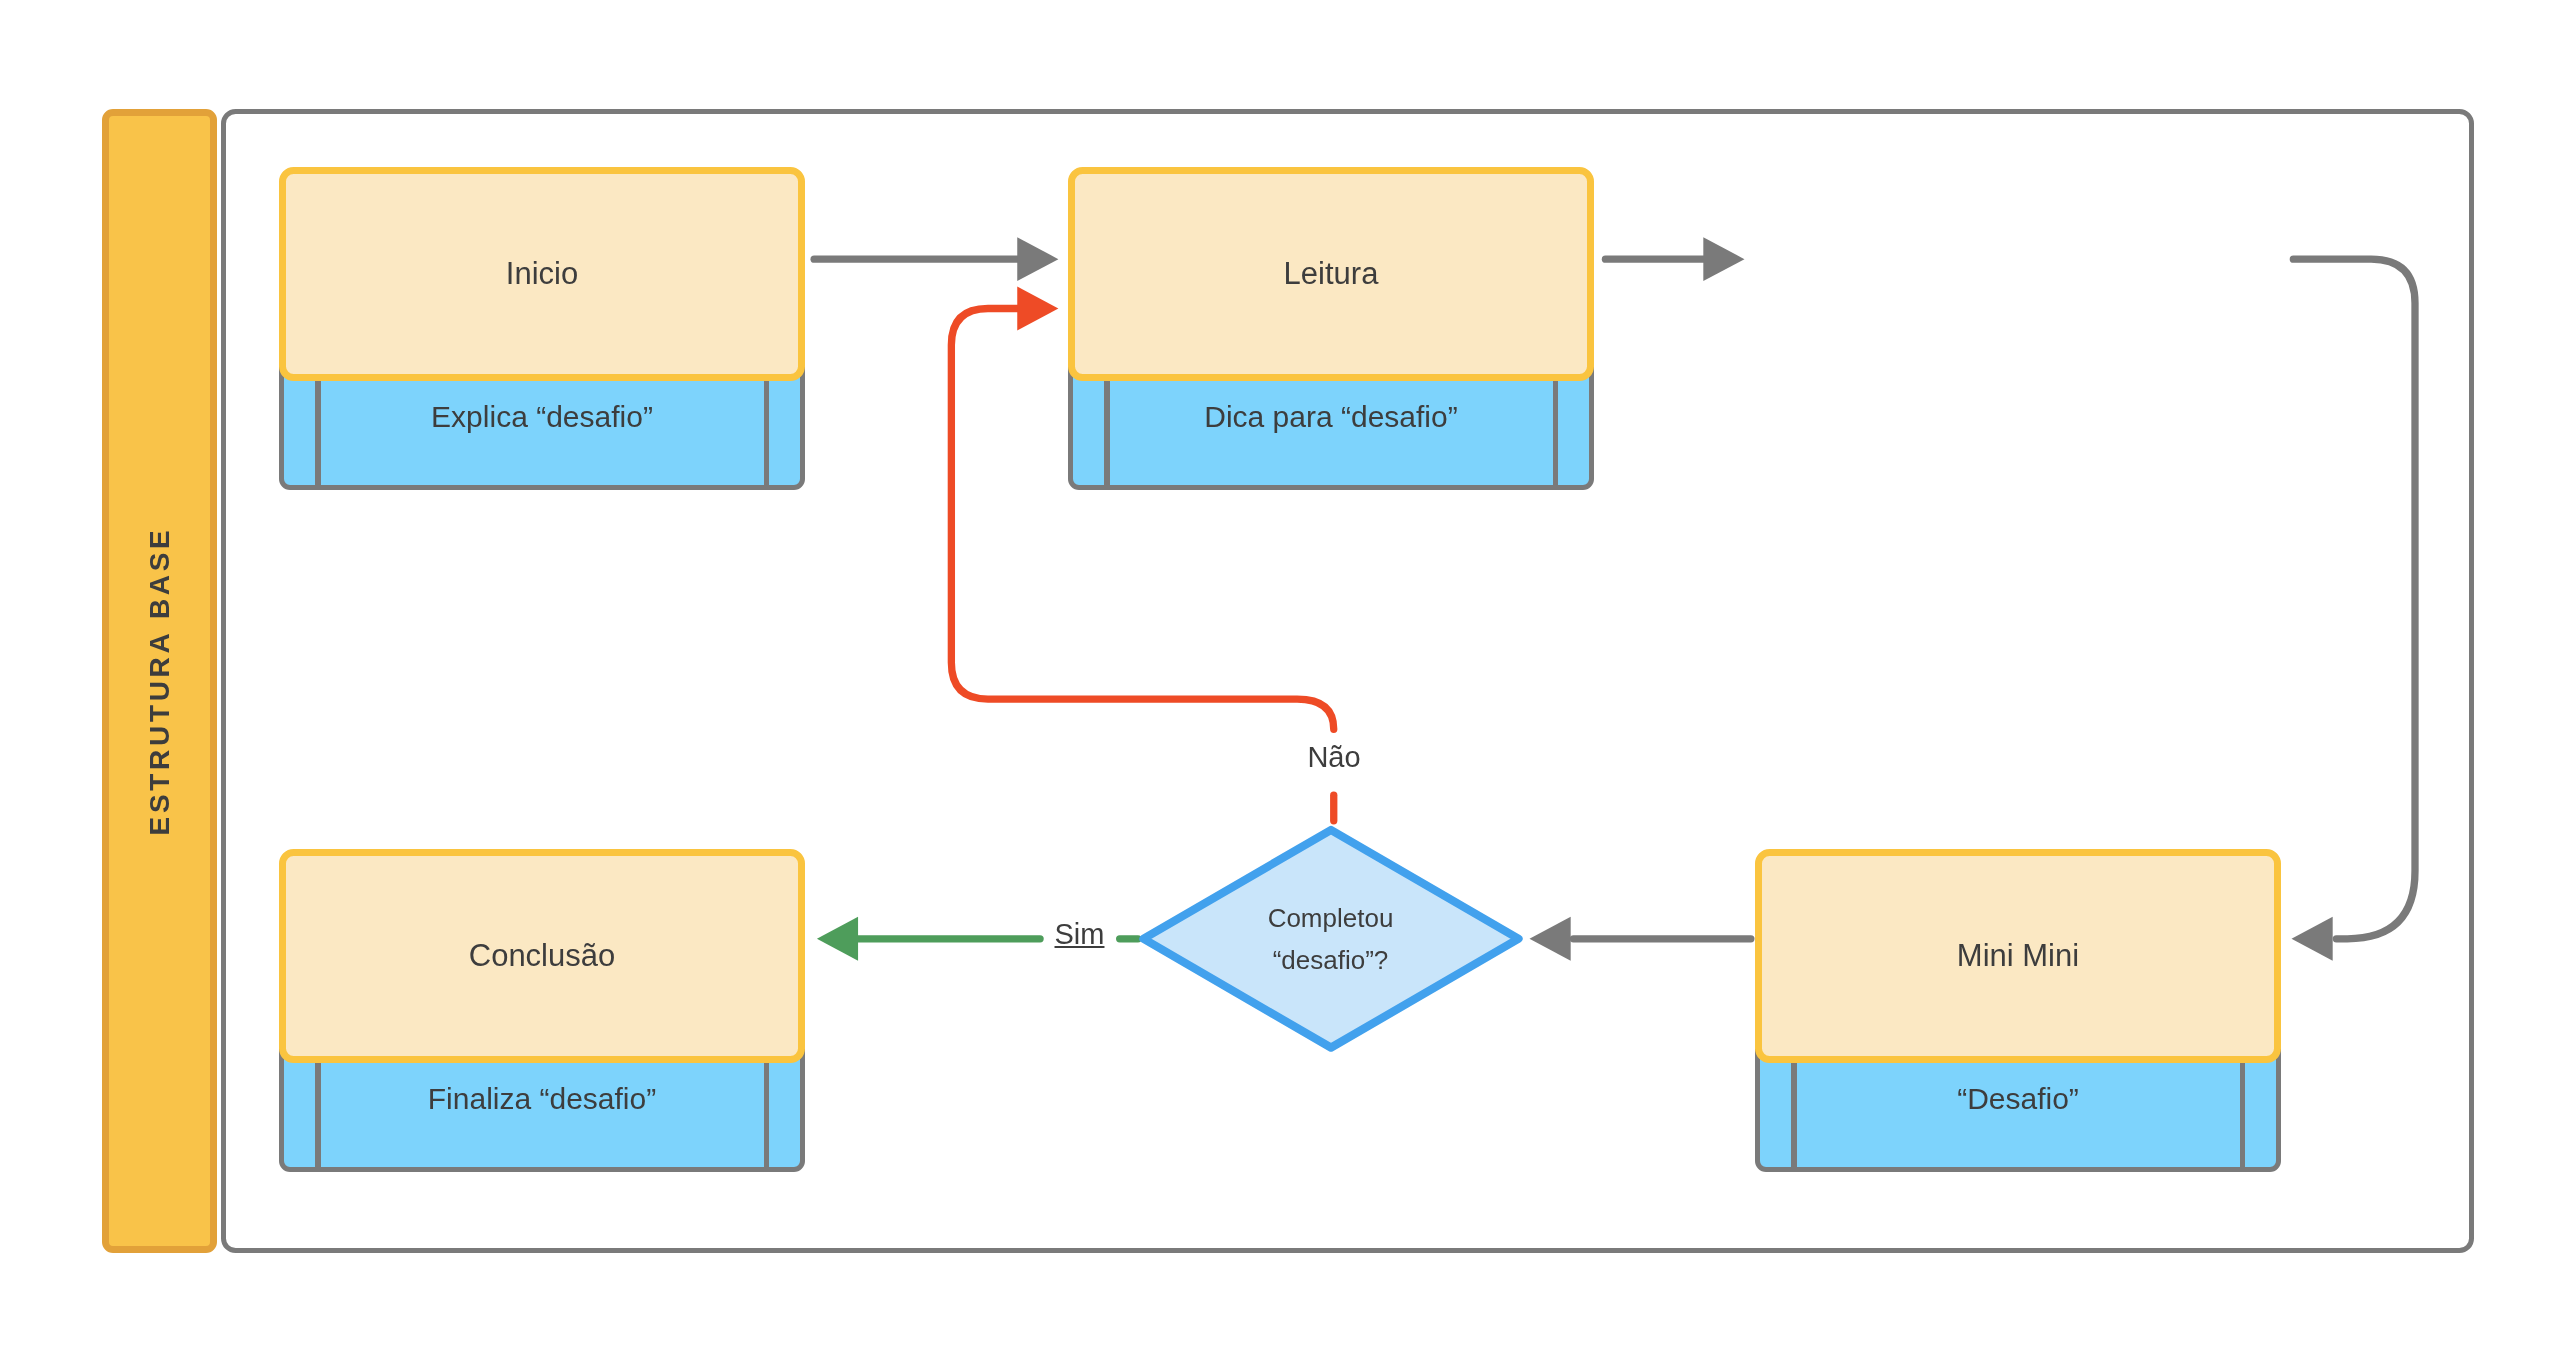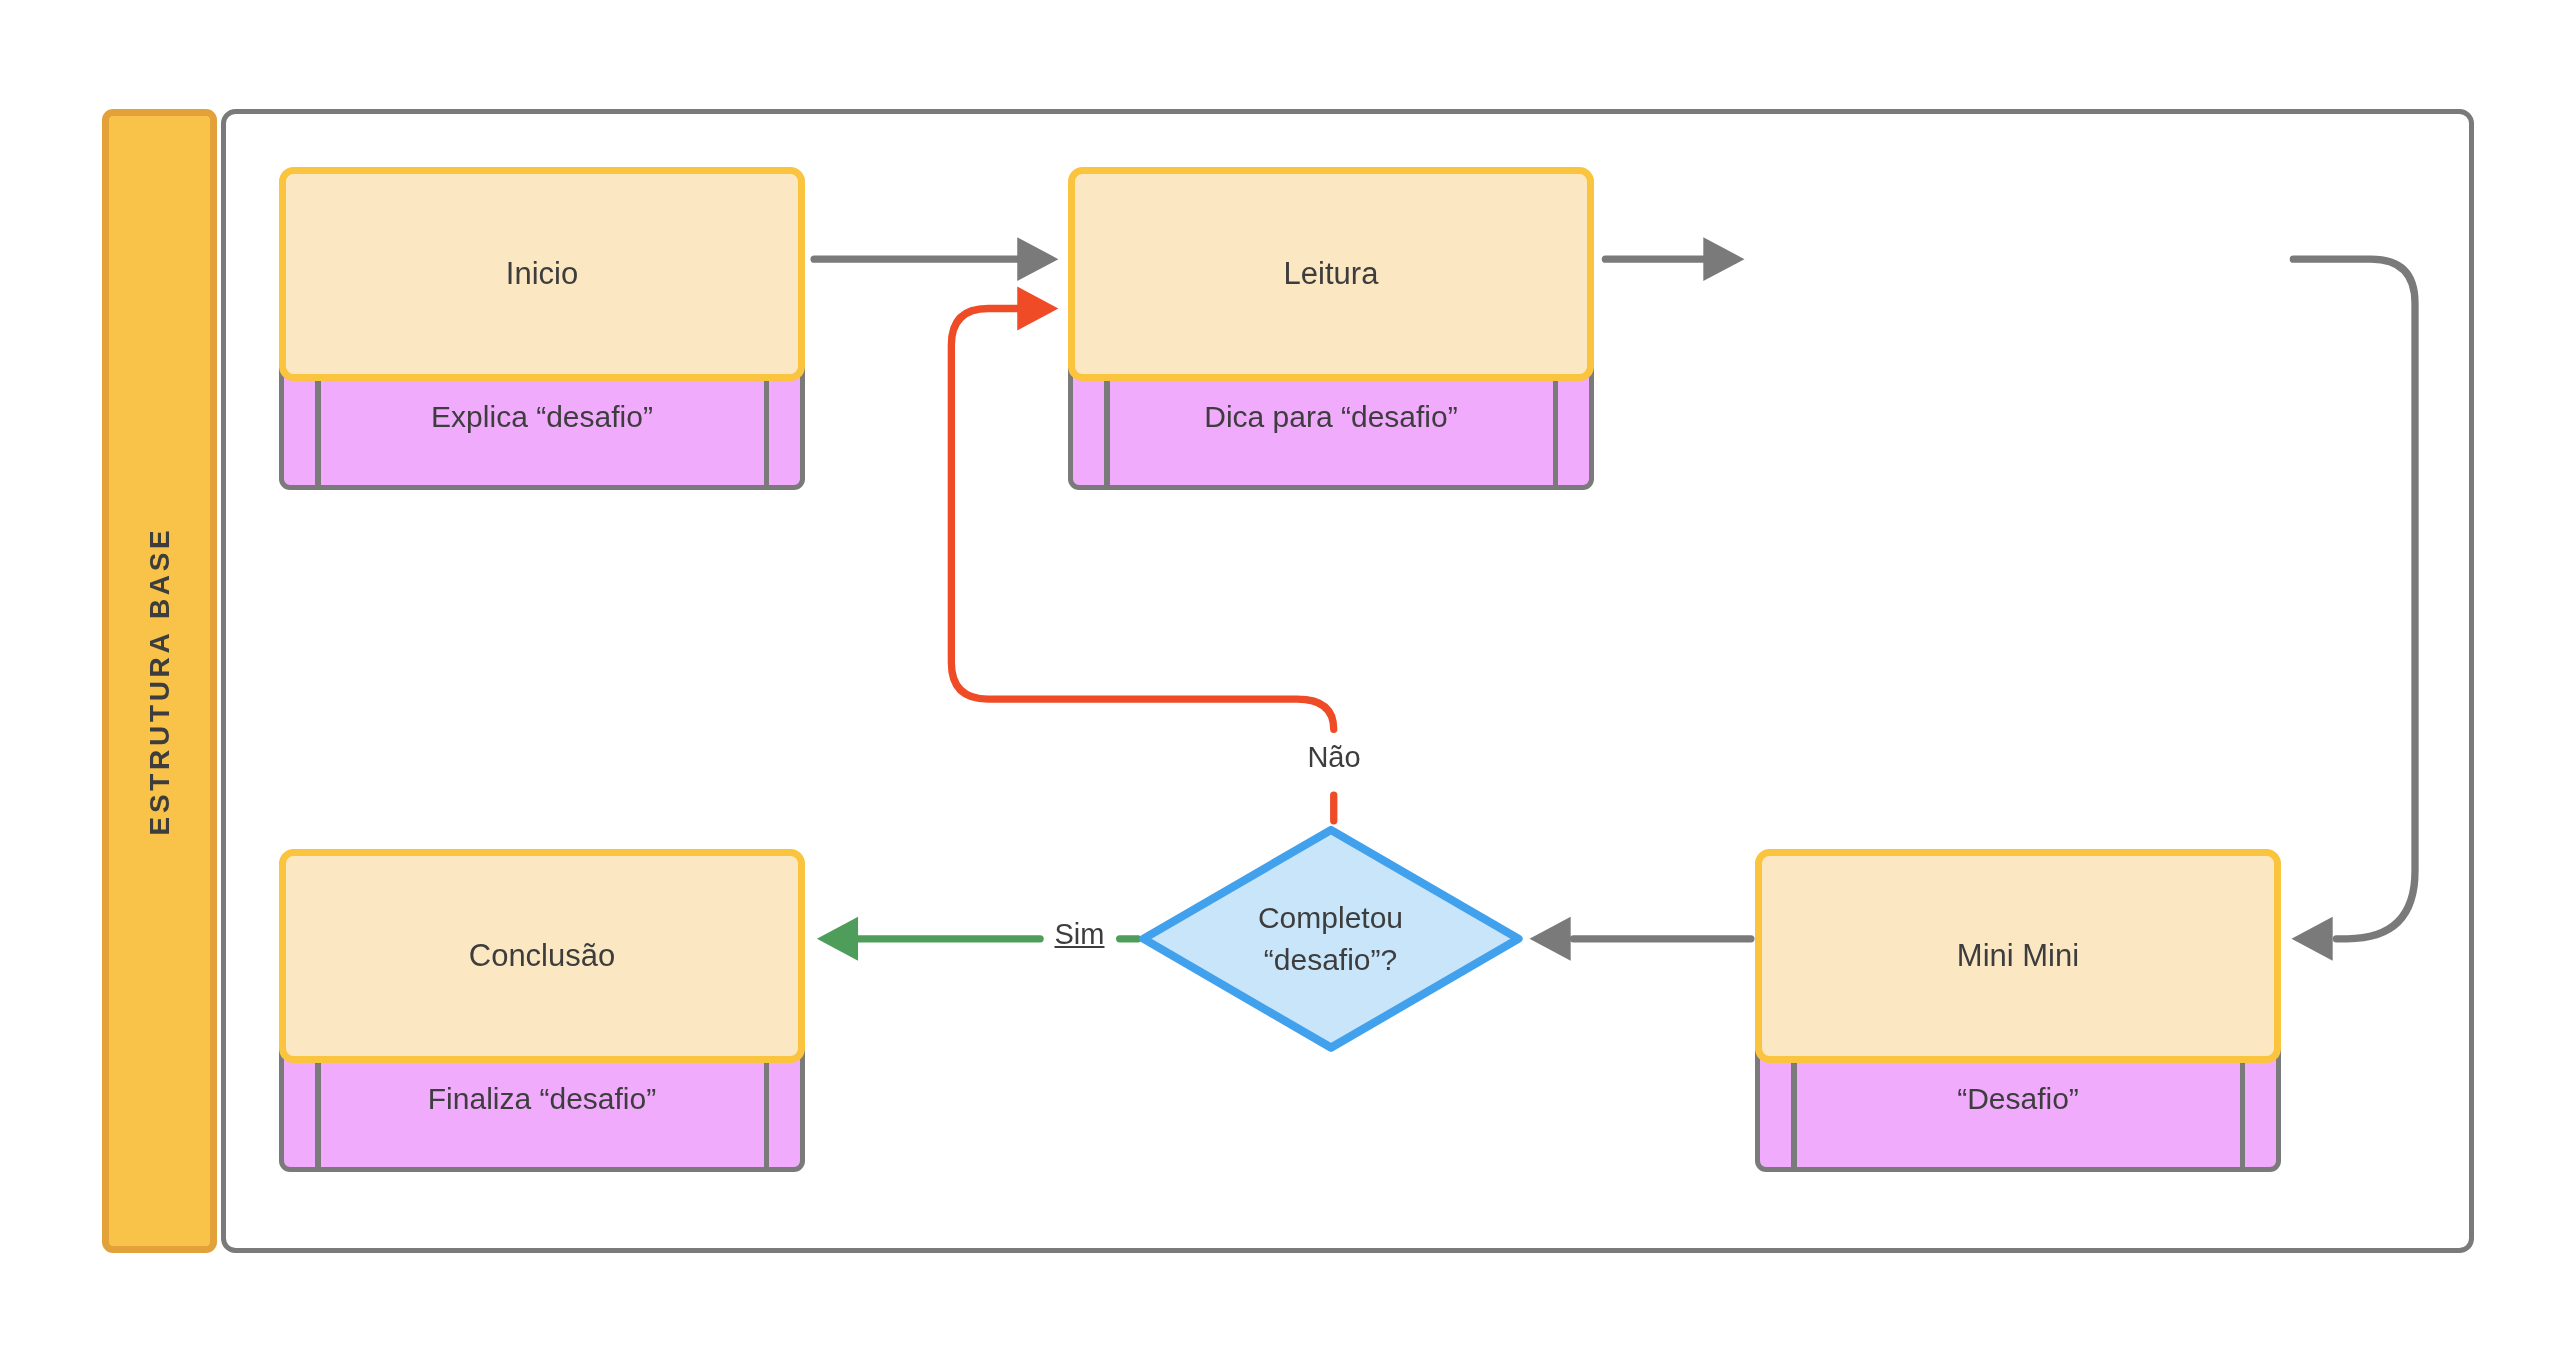--- a/index.html
+++ b/index.html
@@ -17,37 +17,37 @@
   .frame{position:absolute;left:221px;top:109px;width:2253px;height:1144px;box-sizing:border-box;
         border:5.5px solid var(--gray,#7A7A7A);border-radius:14.6px;background:transparent;}
 
   
   .node{position:absolute;width:526px;height:326px;}
   .box{position:absolute;left:0;top:0;width:526px;height:214px;box-sizing:border-box;z-index:2;
         background:var(--box_fill,#FBE8C3);border:7.3px solid var(--box_border,#FAC43F);
         border-radius:14.6px;display:flex;align-items:center;justify-content:center;
         font-size:31px;color:var(--text,#3D3D3D);}
   .sub{position:absolute;left:0;top:177px;width:526px;height:146px;box-sizing:border-box;z-index:1;
-        background:#f0abfc;border:5.5px solid var(--gray,#7A7A7A);border-radius:11px;
+        background:#7dd3fc;border:5.5px solid var(--gray,#7A7A7A);border-radius:11px;
         display:flex;align-items:center;justify-content:center;
         font-size:30px;color:var(--text,#3D3D3D);}
   .sub-line{position:absolute;top:0;bottom:0;width:5.5px;background:var(--gray,#7A7A7A);}
   .sub-line.l{left:31px;} .sub-line.r{right:31px;}
 
   
   .edges{position:absolute;left:0;top:0;width:2576px;height:1369px;z-index:3;pointer-events:none;}
   .st-gray{stroke:var(--gray,#7A7A7A);} .fl-gray{fill:var(--gray,#7A7A7A);}
   .st-red{stroke:var(--edge_red,#EE4B26);} .fl-red{fill:var(--edge_red,#EE4B26);}
   .st-green{stroke:var(--edge_green,#4E9D5B);} .fl-green{fill:var(--edge_green,#4E9D5B);}
   .edge{fill:none;stroke-width:8;stroke-linecap:round;}
   .diamond{fill:var(--decision_fill,#C9E5FA);stroke:var(--decision_border,#42A1ED);
         stroke-width:9;stroke-linejoin:round;}
 
   .decision-label{position:absolute;left:1166px;top:897px;width:329px;z-index:4;text-align:center;
-        font-size:30px;line-height:42px;color:var(--text,#3D3D3D);}
+        font-size:26px;line-height:42px;color:var(--text,#3D3D3D);}
   .edge-label{position:absolute;z-index:4;text-align:center;font-size:29px;color:var(--text,#3D3D3D);}
   .edge-label.sim{left:1034px;top:918px;width:91px;text-decoration:underline;}
   .edge-label.nao{left:1279px;top:741px;width:110px;}
 </style>
 </head>
 <body>
 
 <div class="canvas">
 
   <div class="lane">

